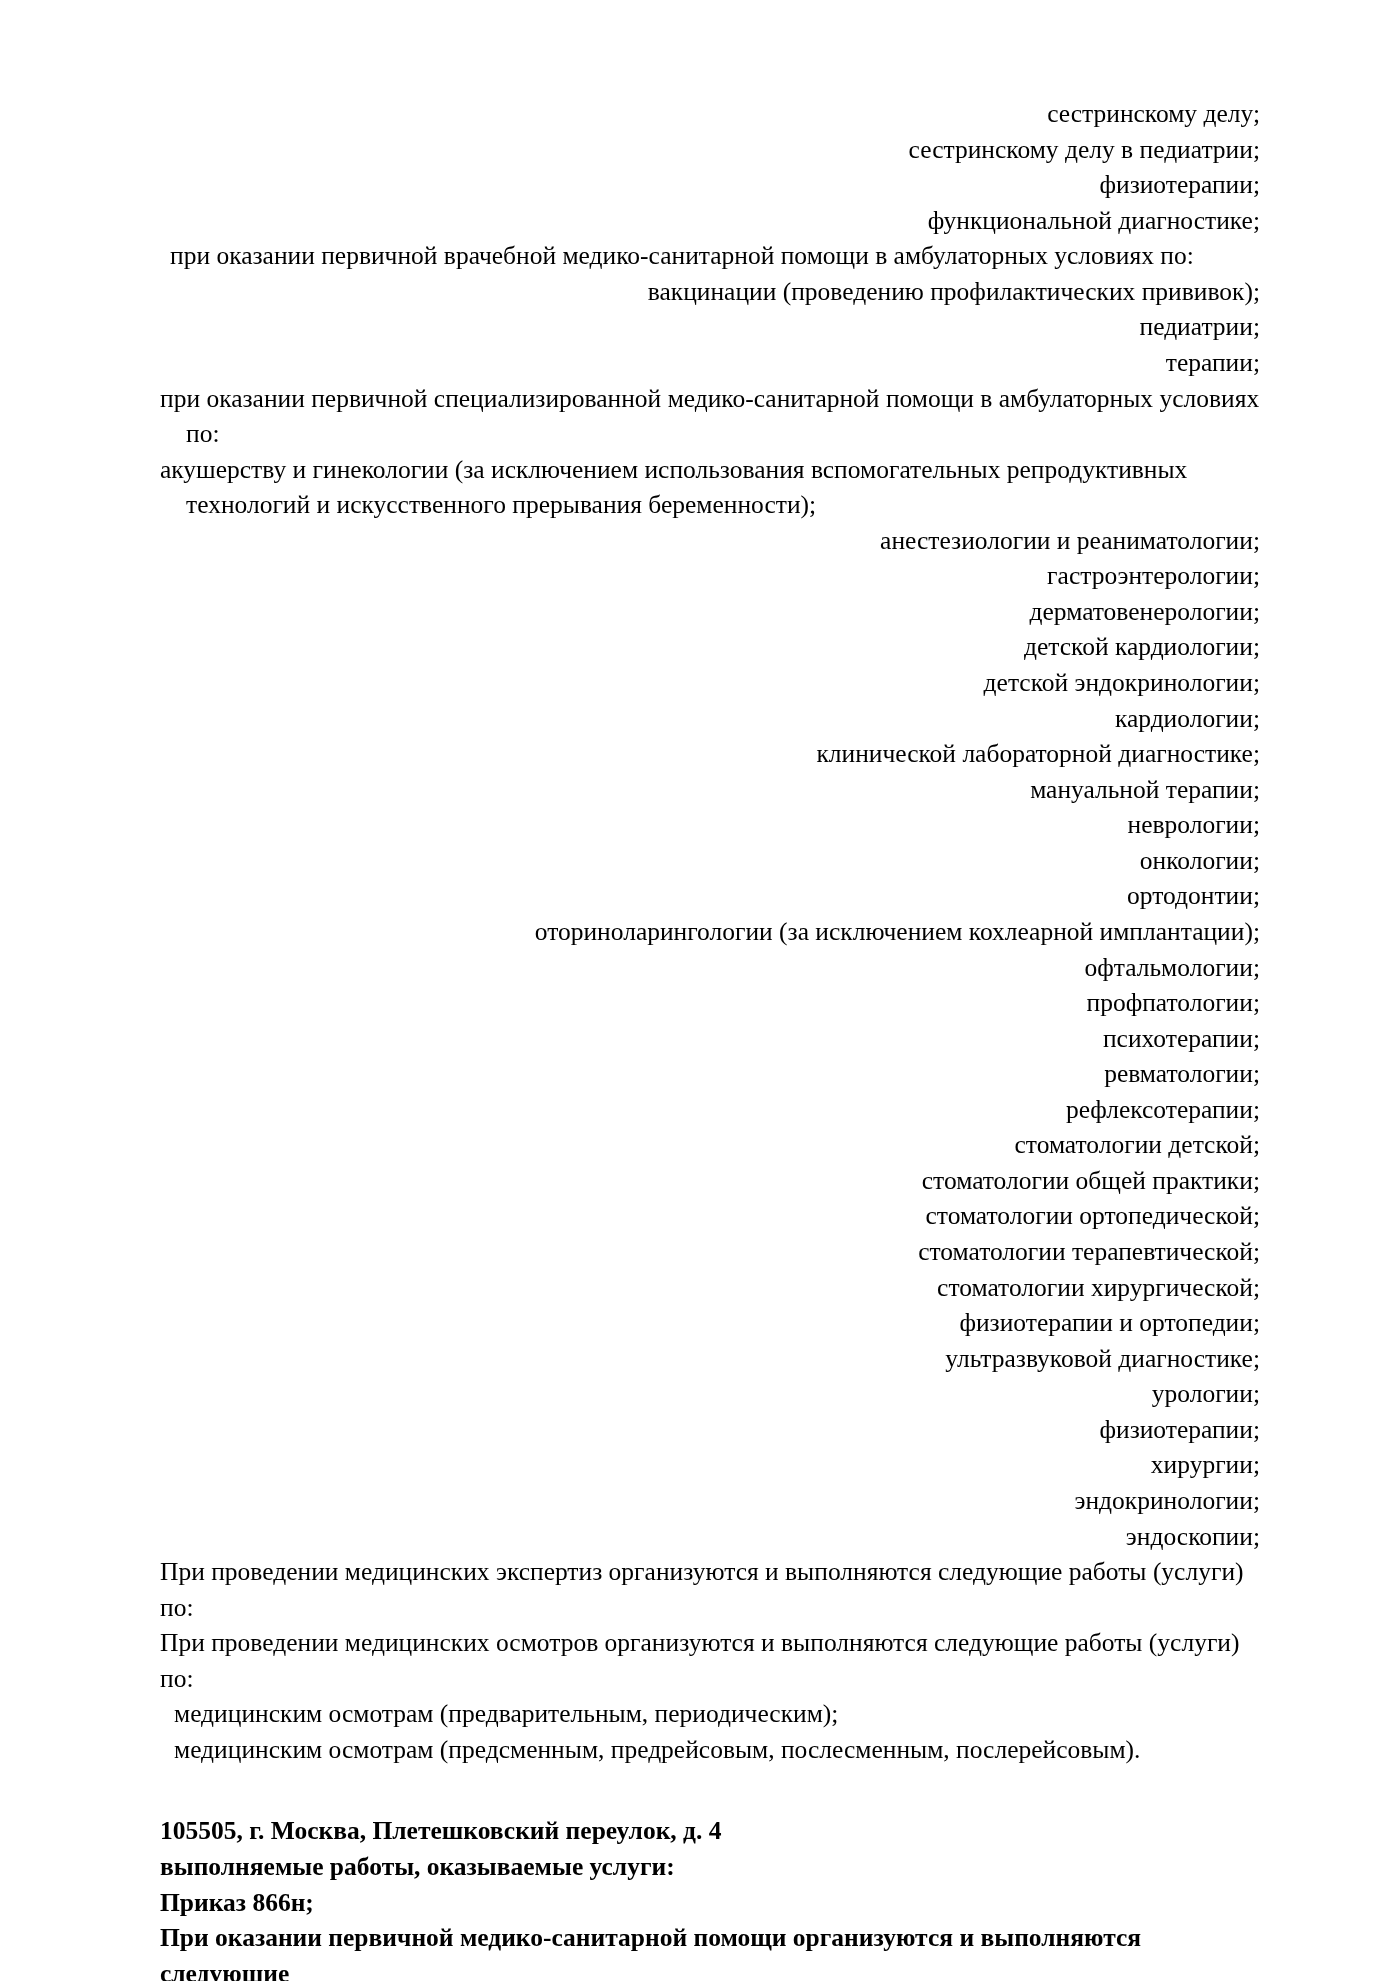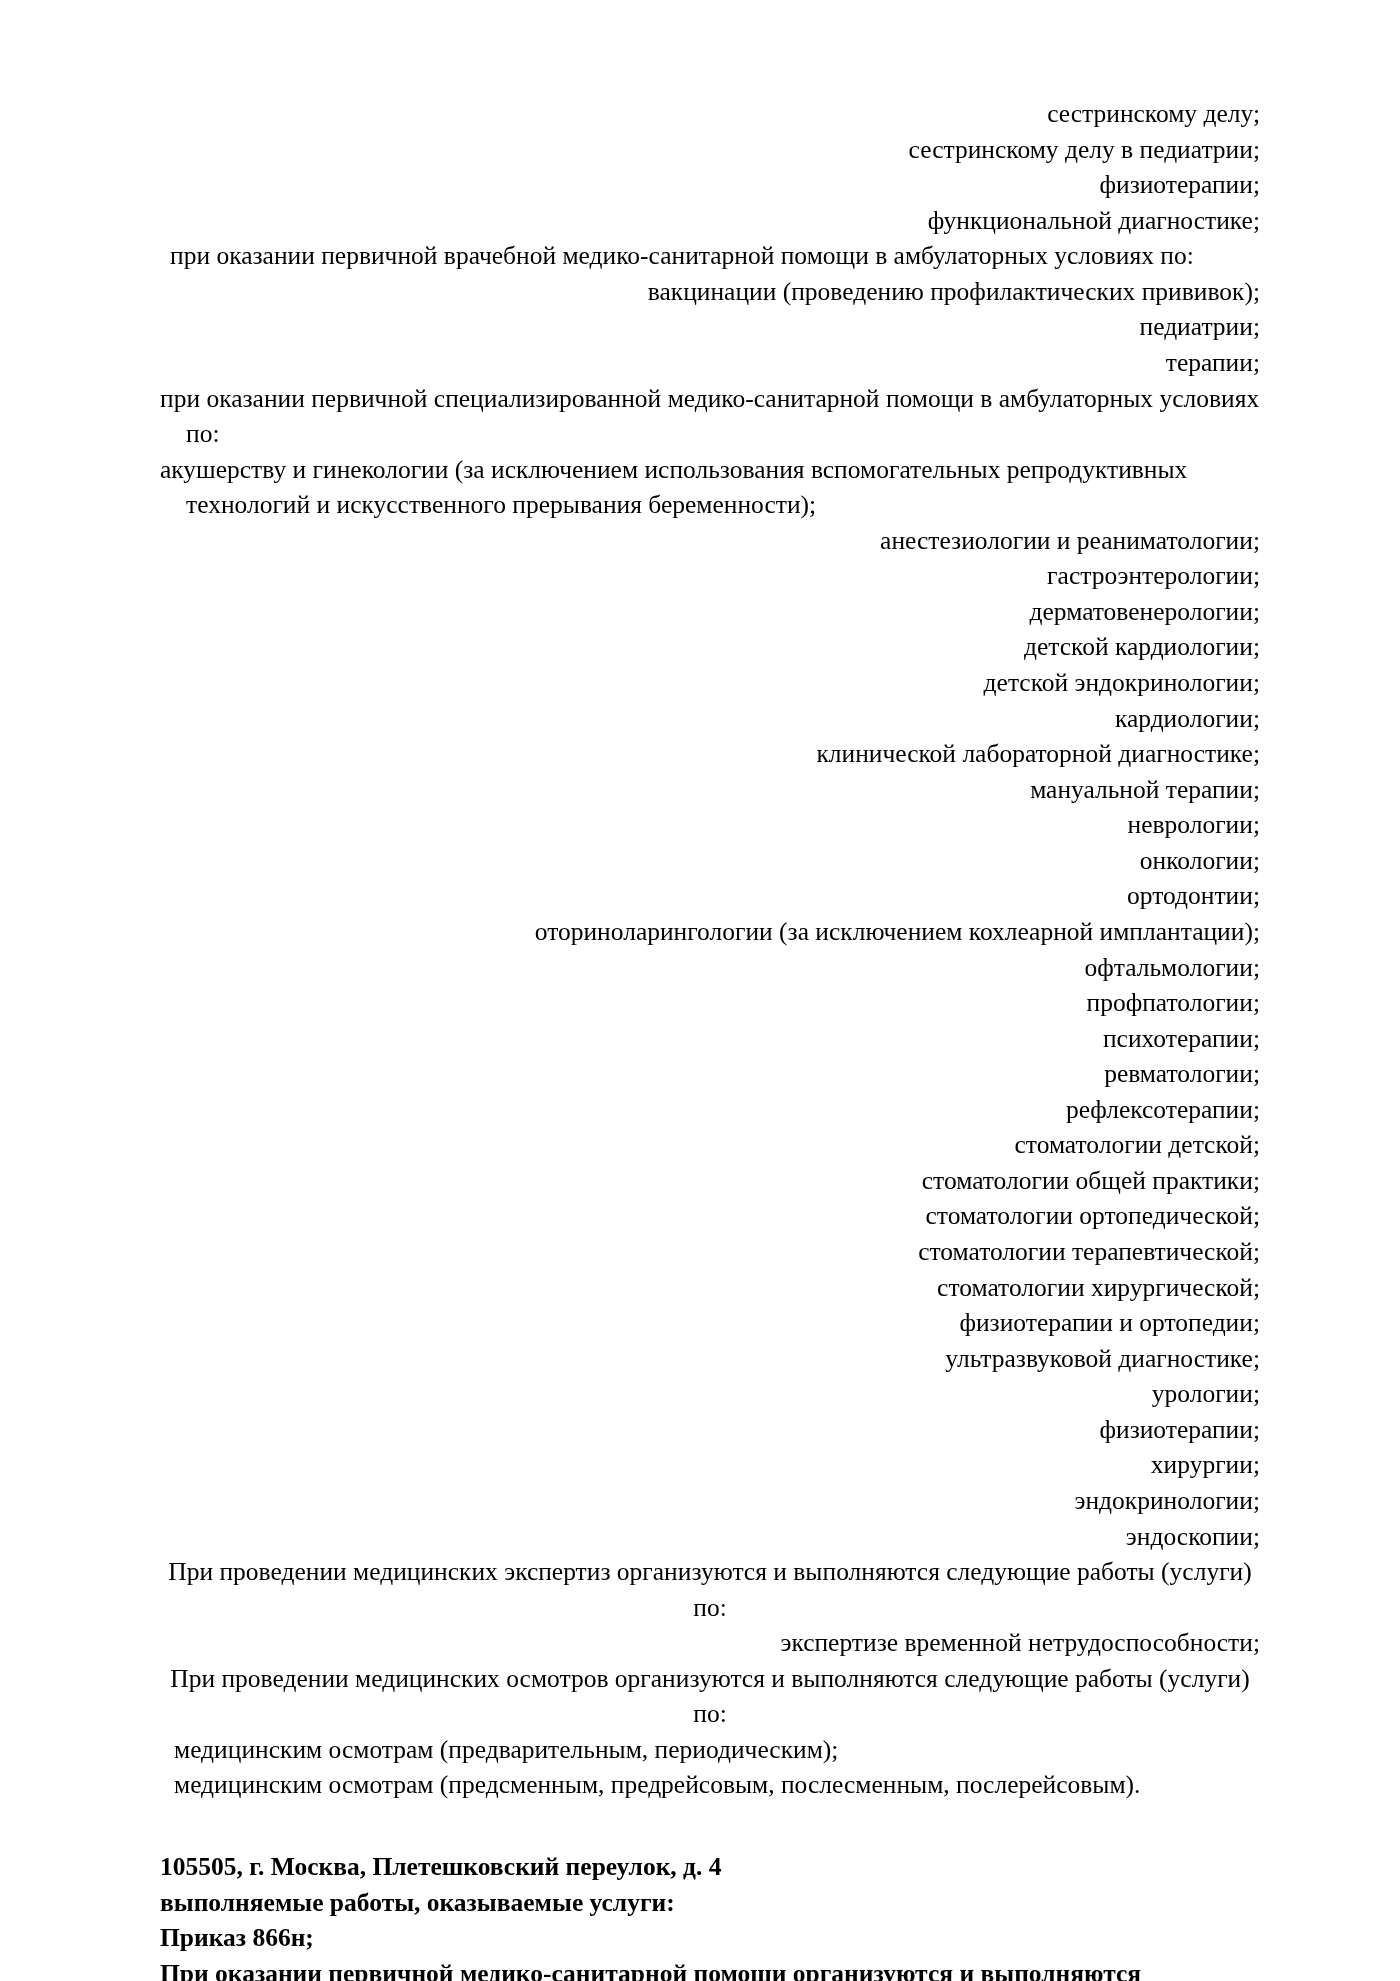--- a/index.html
+++ b/index.html
@@ -31,21 +31,20 @@
   .ind-sub {
     padding-left: 26px;     
     text-align: right;
   }
   .ind-head {
     padding-left: 10px;     
     text-indent: 0;
   }
   .ind-flush {
     padding-left: 0;
-    text-align: center;
   }
   .ind-hang {
     padding-left: 26px;
     text-indent: -26px;
   }
   .gap-block {
     height: 46px;
   }
   .addr-block .line {
     padding-left: 0;
@@ -92,21 +91,20 @@
       <div class="line ind-sub">стоматологии терапевтической;</div>
       <div class="line ind-sub">стоматологии хирургической;</div>
       <div class="line ind-sub">физиотерапии и ортопедии;</div>
       <div class="line ind-sub">ультразвуковой диагностике;</div>
       <div class="line ind-sub">урологии;</div>
       <div class="line ind-sub">физиотерапии;</div>
       <div class="line ind-sub">хирургии;</div>
       <div class="line ind-sub">эндокринологии;</div>
       <div class="line ind-sub">эндоскопии;</div>
       <div class="line ind-flush">При проведении медицинских экспертиз организуются и выполняются следующие работы (услуги) по:</div>
-      <div class="line ind-sub">экспертизе временной нетрудоспособности;</div>
       <div class="line ind-flush">При проведении медицинских осмотров организуются и выполняются следующие работы (услуги) по:</div>
       <div class="line" style="padding-left:14px;">медицинским осмотрам (предварительным, периодическим);</div>
       <div class="line" style="padding-left:14px;">медицинским осмотрам (предсменным, предрейсовым, послесменным, послерейсовым).</div>
     </div>
 
     <div class="gap-block"></div>
 
     <div class="addr-block">
       <div class="line">105505, г. Москва, Плетешковский переулок, д. 4</div>
       <div class="line">выполняемые работы, оказываемые услуги:</div>

